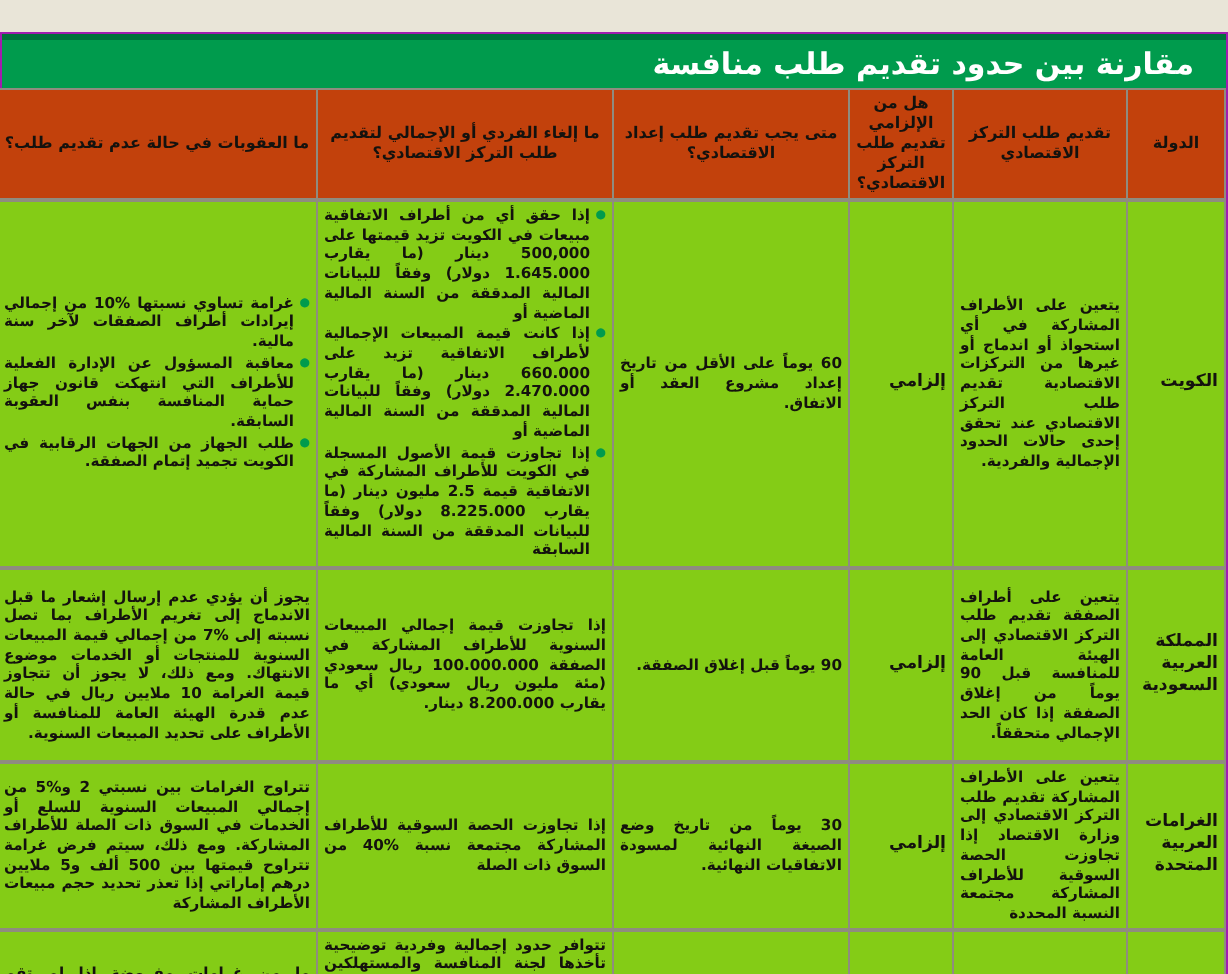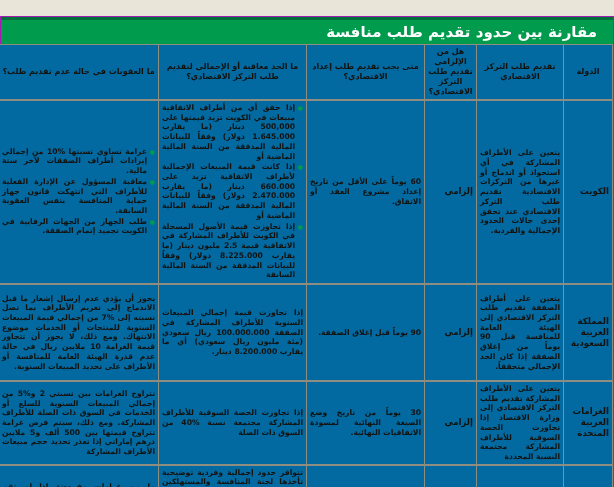--- a/index.html
+++ b/index.html
@@ -14,22 +14,22 @@
     height:24px;background:#009b4d;color:#ffffff;
     font-weight:bold;font-size:15px;line-height:24px;
     padding:0 16px 0 0;letter-spacing:0;
   }
   table{width:612px;border-collapse:collapse;table-layout:fixed;}
   th,td{
     border:1px solid #8f8c80;box-sizing:border-box;
     font-weight:bold;color:#14120e;vertical-align:middle;
     padding:2px 3px;overflow:hidden;
   }
-  th{background:#0369a1;font-size:8px;line-height:1.25;text-align:center;}
-  td{background:#0369a1;font-size:7.6px;line-height:1.28;text-align:justify;}
+  th{background:#c2410c;font-size:8px;line-height:1.25;text-align:center;}
+  td{background:#84cc16;font-size:7.6px;line-height:1.28;text-align:justify;}
   td.c{text-align:right;font-size:8.6px;line-height:1.3;}
   tr.hrow{height:44px;}
   tr.r0{height:133px;}
   tr.r1{height:97px;}
   tr.r2{height:83px;}
   tr.r3{height:103px;}
   tr.datarow{border-top:2px solid #8f8c80;}
   ul.bul{margin:0;padding:0;list-style:none;}
   ul.bul li{position:relative;padding:0 8px 1px 0;}
   ul.bul li::before{
@@ -51,21 +51,21 @@
       <col style="width:118px">
         <col style="width:148px">
         <col style="width:160px">
     </colgroup>
     <tbody>
         <tr class="hrow">
       <th>الدولة</th>
       <th>تقديم طلب التركز الاقتصادي</th>
       <th>هل من الإلزامي تقديم طلب التركز الاقتصادي؟</th>
       <th>متى يجب تقديم طلب إعداد الاقتصادي؟</th>
-      <th>ما الحد معاقبة أو الإجمالي لتقديم طلب التركز الاقتصادي؟</th>
+      <th>ما إلغاء الفردي أو الإجمالي لتقديم طلب التركز الاقتصادي؟</th>
       <th>ما العقوبات في حالة عدم تقديم طلب؟</th>
     </tr>
 
     <tr class="datarow r0">
       <td class="c">الكويت</td>
       <td>يتعين على الأطراف المشاركة في أي استحواذ أو اندماج أو غيرها من التركزات الاقتصادية تقديم طلب التركز الاقتصادي عند تحقق إحدى حالات الحدود الإجمالية والفردية.</td>
       <td class="c">إلزامي</td>
       <td>60 يوماً على الأقل من تاريخ إعداد مشروع العقد أو الاتفاق.</td>
       <td>
         <ul class="bul">

